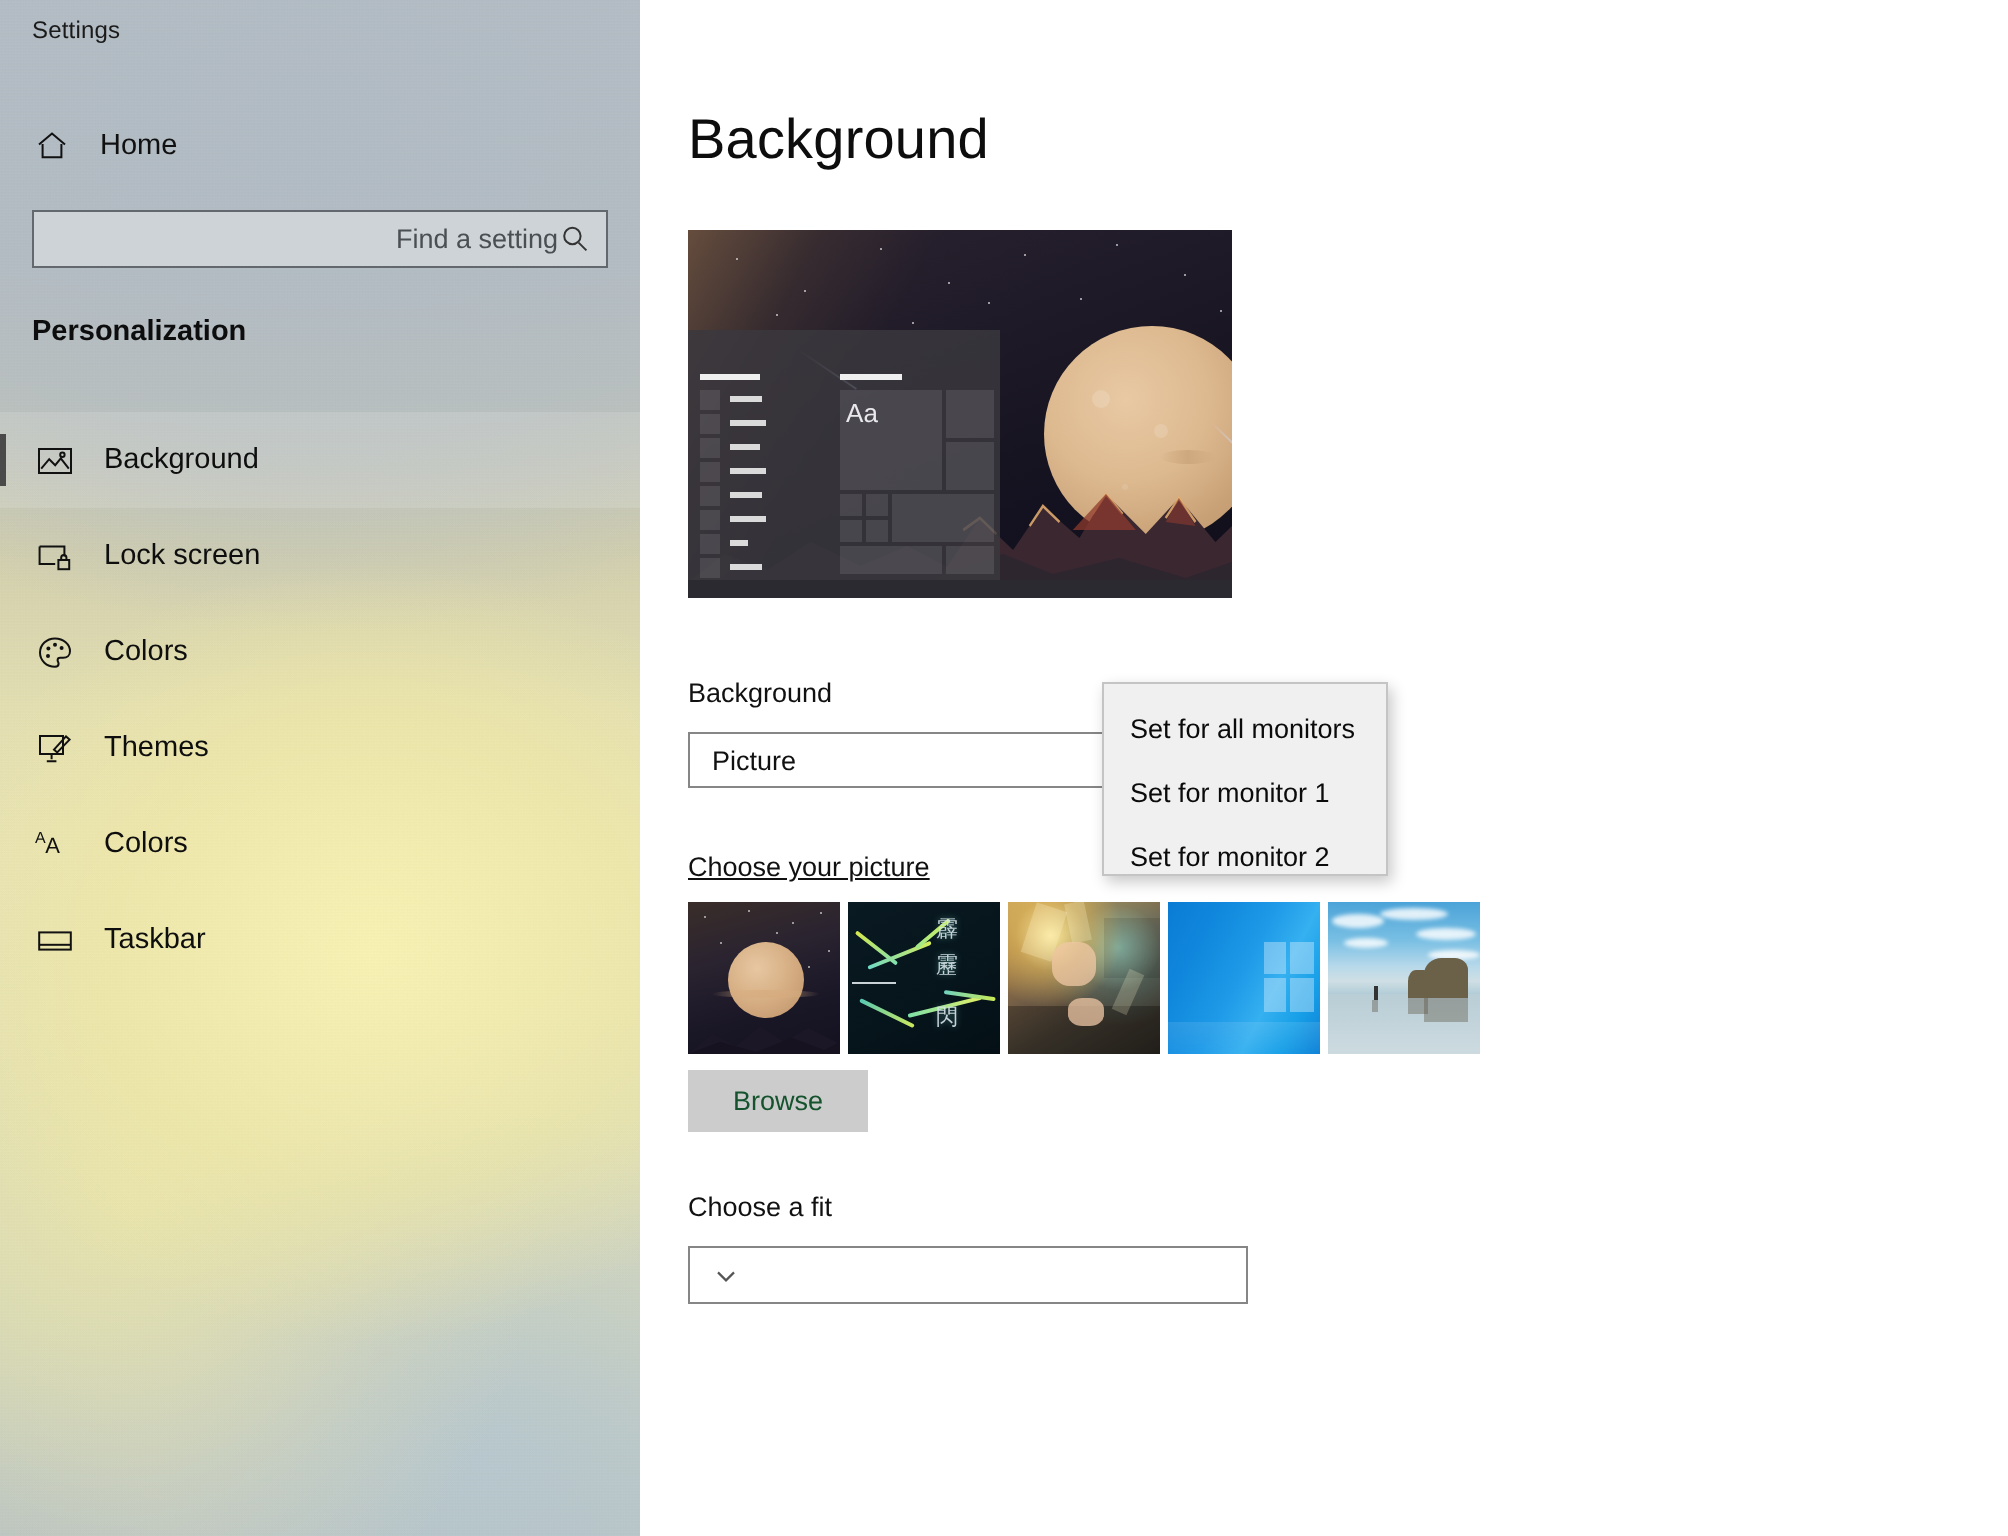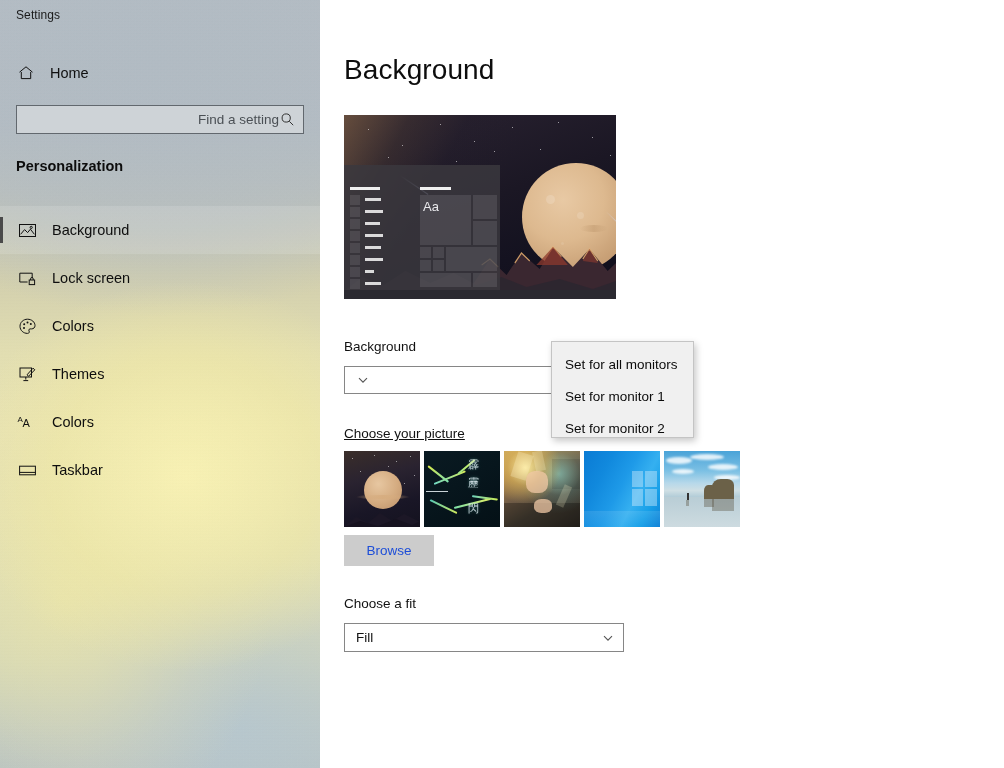--- a/index.html
+++ b/index.html
@@ -234,21 +234,21 @@
   .t5 .refl { position:absolute; background: rgba(90,82,62,0.38); }
   .t5 .fig { position:absolute; width:2px; height:7px; background:#333; }
   .t5 .sea { position:absolute; left:0; bottom:0; width:100%; height:30px;
              background: linear-gradient(180deg, rgba(186,206,214,.95), rgba(205,219,224,.98)); }
 
   .browse-btn {
     position: absolute; left: 24px; top: 535px;
     width: 90px; height: 31px;
     background: #cccccc; border: 1px solid #cccccc;
     font-family: "Liberation Sans", sans-serif;
-    font-size: 13.5px; color: #1d4ed8;
+    font-size: 13.5px; color: #14532d;
     cursor: default;
   }
 
   
   .ctx-menu {
     position: absolute; left: 551px; top: 341px;
     width: 143px; height: 97px;
     background: #f0f0f0;
     border: 1px solid #c4c4c4;
     box-shadow: 2px 3px 7px rgba(0,0,0,0.22);
@@ -448,20 +448,21 @@
         <div class="pv-tile" style="left:102px; top:82px; width:51px; height:24px;"></div>
         <div class="pv-tile" style="left:76px;  top:108px; width:51px; height:14px;"></div>
         <div class="pv-tile" style="left:129px; top:108px; width:24px; height:14px;"></div>
       </div>
 
       <div class="pv-taskbar"></div>
     </div>
 
     <div class="field-label" style="left:24px; top:339px;">Background</div>
     <div class="combo" style="left:24px; top:366px; width:280px; height:28px;">
+      <span class="val">Picture</span>
       <span class="chev">
         <svg width="12" height="12" viewBox="0 0 12 12">
           <path d="M2 4.2 L6 8.2 L10 4.2" fill="none" stroke="#555" stroke-width="1.1"></path>
         </svg>
       </span>
     </div>
 
     <div class="field-label" style="left:24px; top:426px;text-decoration:underline;">Choose your picture</div>
 
     <div class="thumbs">
@@ -530,21 +531,20 @@
         <div class="fig" style="left:23px; top:42px;"></div>
         <div class="refl" style="left:22px; top:49px; width:3px; height:6px;"></div>
       </div>
 
     </div>
 
     <button class="browse-btn">Browse</button>
 
     <div class="field-label" style="left:24px; top:596px;">Choose a fit</div>
     <div class="combo" style="left:24px; top:623px; width:280px; height:29px;">
-      <span class="val">Fill</span>
       <span class="chev">
         <svg width="12" height="12" viewBox="0 0 12 12">
           <path d="M2 4.2 L6 8.2 L10 4.2" fill="none" stroke="#555" stroke-width="1.1"></path>
         </svg>
       </span>
     </div>
 
   </main>
 
   <div class="ctx-menu">

